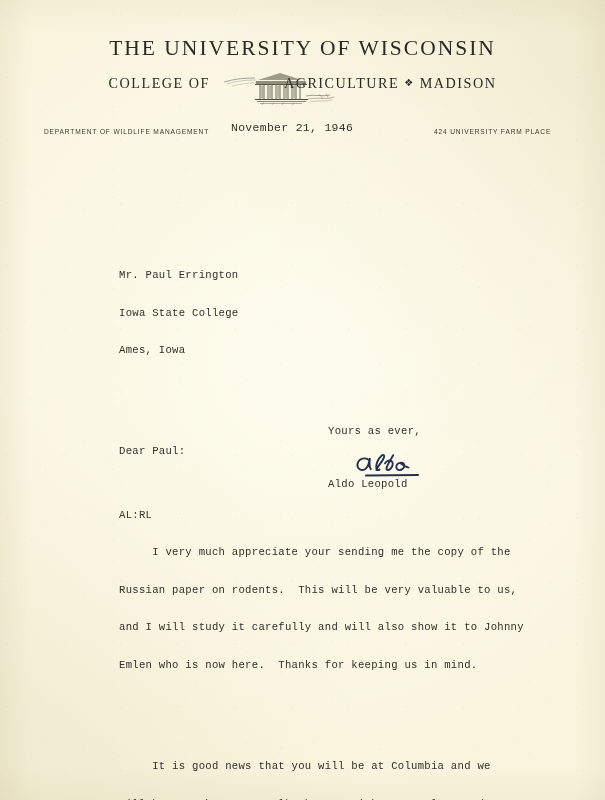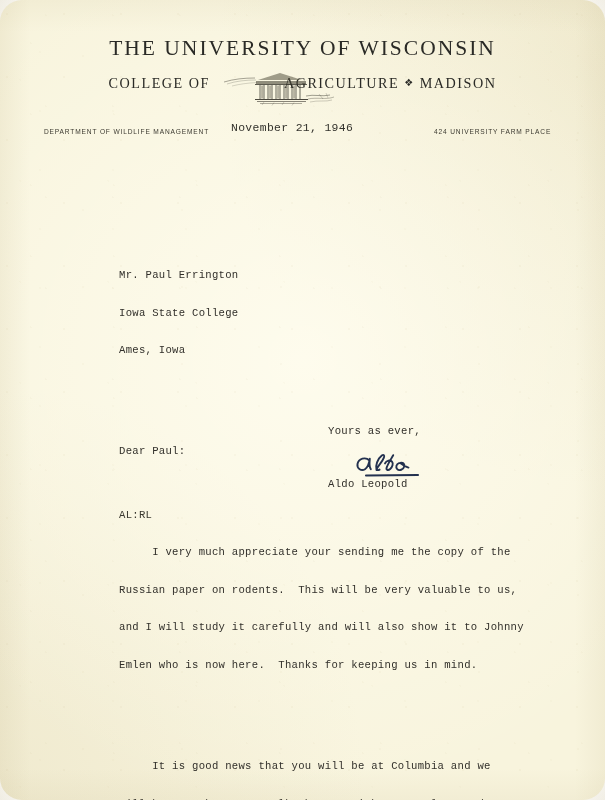--- a/index.html
+++ b/index.html
@@ -17,21 +17,20 @@
   #page {
     position: relative;
     width: 605px;
     height: 800px;
     background: #f8f4dd;
     background-image:
       radial-gradient(ellipse 120% 90% at 50% 45%, rgba(255,253,240,0.85) 0%, rgba(255,253,240,0.0) 62%),
       radial-gradient(ellipse 130% 110% at 98% 8%, rgba(210,196,150,0.22) 0%, rgba(210,196,150,0.0) 48%),
       radial-gradient(ellipse 130% 110% at 2% 98%, rgba(205,192,148,0.18) 0%, rgba(205,192,148,0.0) 45%);
     box-sizing: border-box;
-    border-radius: 22px;
   }
 
   
   #grain {
     position: absolute;
     inset: 0;
     pointer-events: none;
     opacity: 0.55;
     background-image:
       radial-gradient(circle at 12% 22%, rgba(176,158,108,0.10) 0 1px, transparent 1px),

